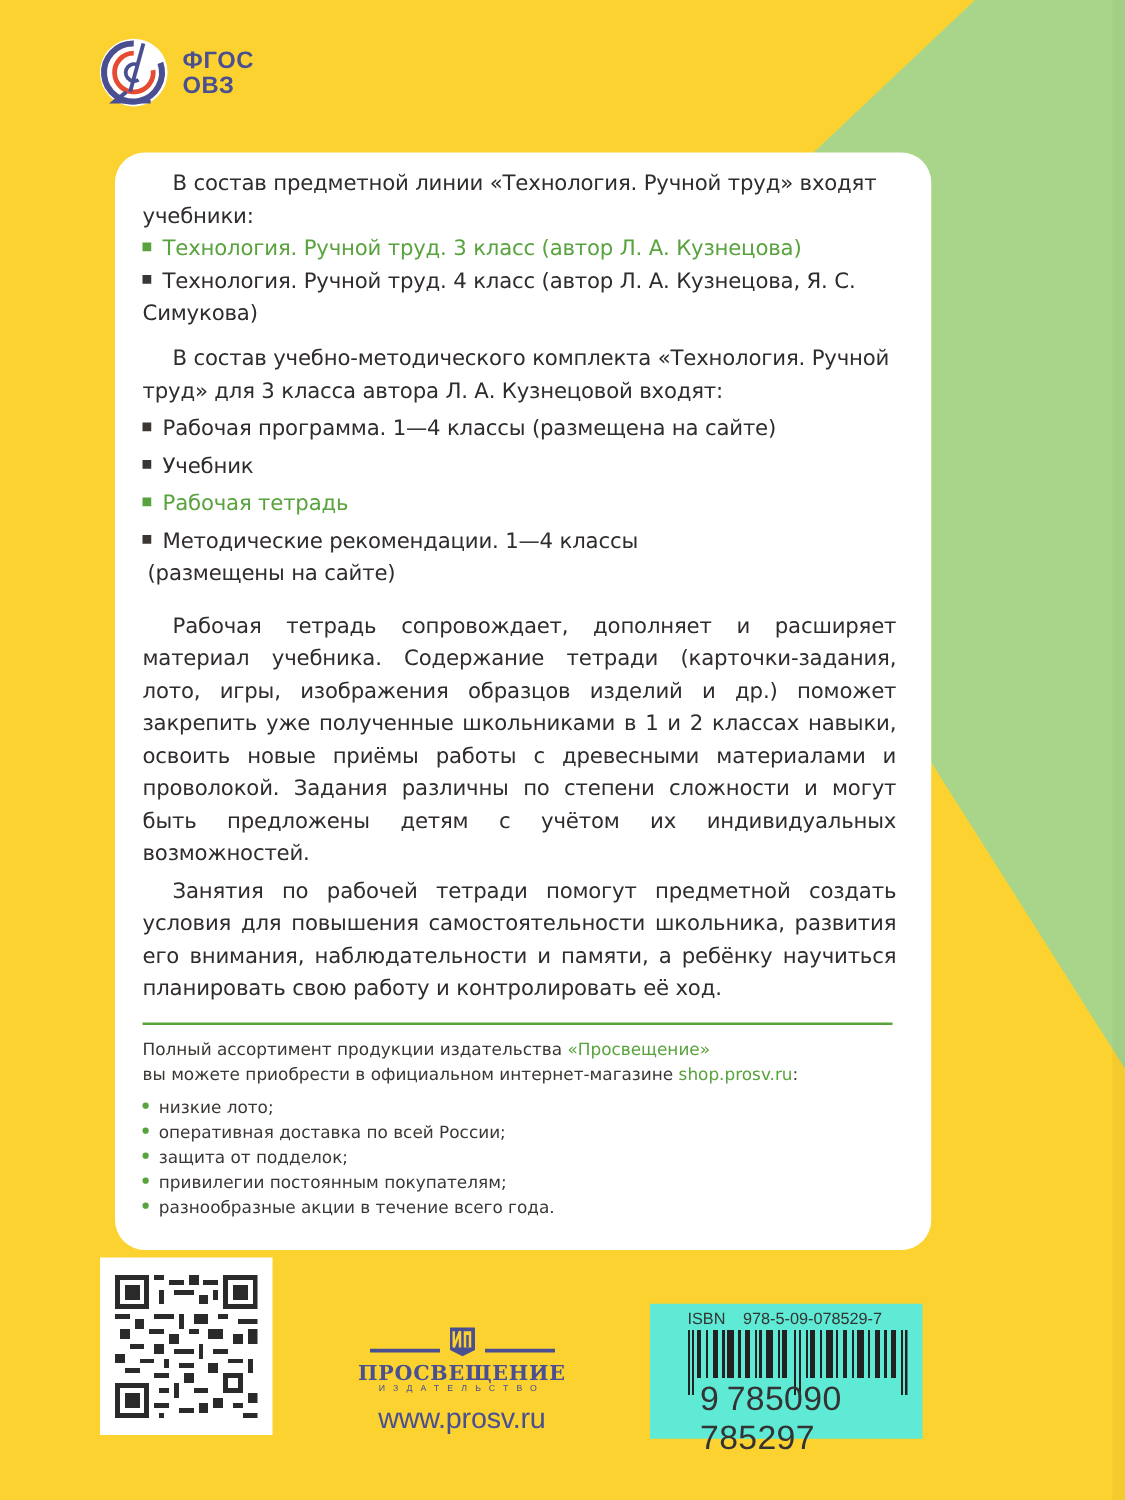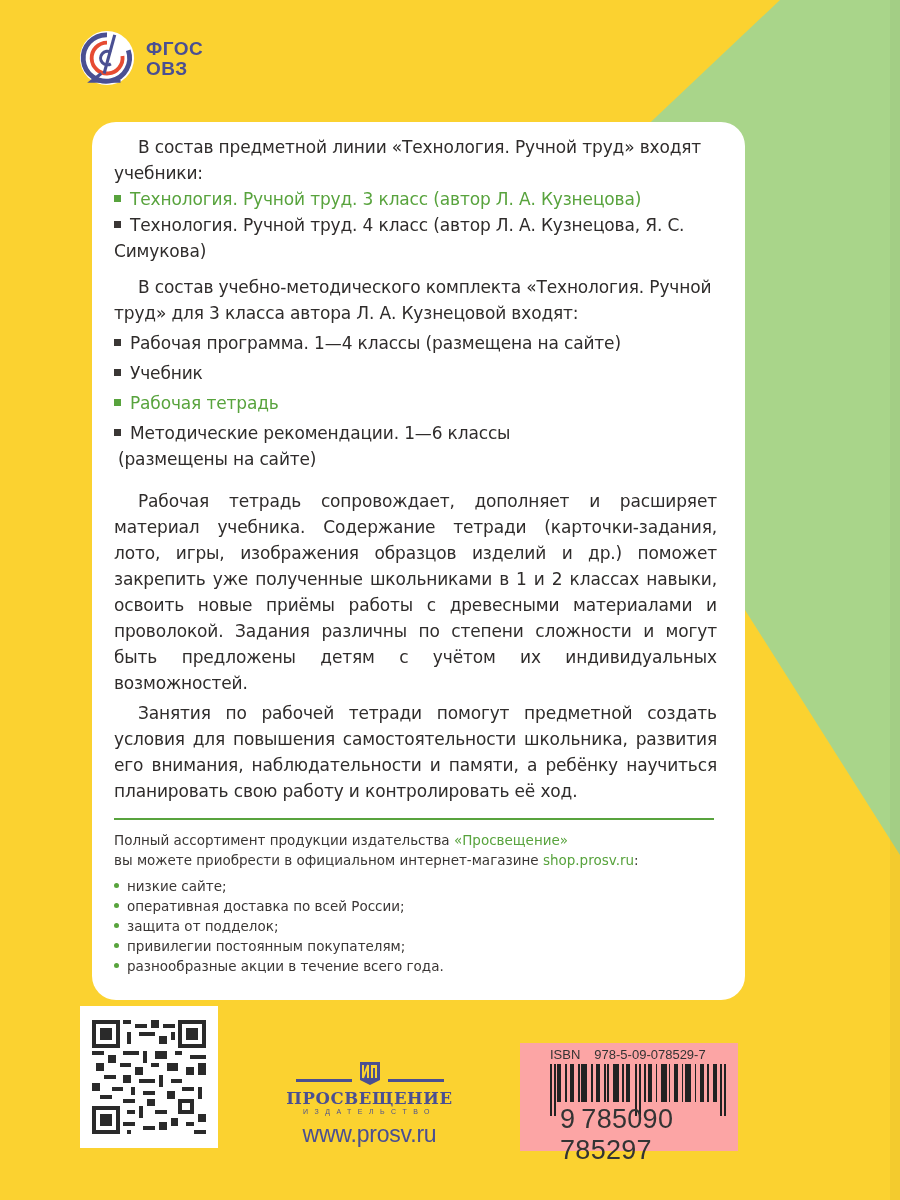--- a/index.html
+++ b/index.html
@@ -80,21 +80,21 @@
     .pub-sub {
       font-family: "Liberation Sans", sans-serif; color: #4a4f92;
       font-size: 7px; letter-spacing: 6.5px; margin-top: 0px;
     }
     .pub-url {
       font-family: "Liberation Sans", sans-serif; color: #4a4f92;
       font-size: 23px; margin-top: 6px; letter-spacing: -0.2px;
     }
     .isbn-box {
       position: absolute; left: 520px; top: 1043px; width: 218px; height: 108px;
-      background: #fca5a5; padding: 4px 24px 0 16px;
+      background: #5eead4; padding: 4px 24px 0 16px;
     }
     .isbn-line {
       font-family: "Liberation Sans", sans-serif; font-size: 13px; color: #333;
       padding-left: 14px; display: flex; gap: 14px;
     }
     .barcode { position: relative; height: 70px; margin-top: 2px; }
     .barcode svg { position: absolute; left: 14px; top: 0; width: 176px; height: 52px; }
     .barcode-num {
       position: absolute; left: 0; top: 40px; width: 200px;
       font-family: "Liberation Sans", sans-serif; font-size: 27px; color: #333;
@@ -134,39 +134,39 @@
       <li><span class="sq"></span><span>Технология. Ручной труд. 4 класс (автор Л. А. Кузнецова, Я. С. Симукова)</span></li>
     </ul>
   </div>
 
   <div class="sec2">
     <p class="txt para">В состав учебно-методического комплекта «Технология. Ручной труд» для 3 класса автора Л. А. Кузнецовой входят:</p>
     <ul class="list list2 txt">
       <li><span class="sq"></span><span>Рабочая программа. 1—4 классы (размещена на сайте)</span></li>
       <li><span class="sq"></span><span>Учебник</span></li>
       <li class="green"><span class="sq"></span><span>Рабочая тетрадь</span></li>
-      <li><span class="sq"></span><span>Методические рекомендации. 1—6 классы</span><br><span class="wrap-indent">(размещены на сайте)</span></li>
+      <li><span class="sq"></span><span>Методические рекомендации. 1—4 классы</span><br><span class="wrap-indent">(размещены на сайте)</span></li>
     </ul>
   </div>
 
   <p class="txt para justify sec3">Рабочая тетрадь сопровождает, дополняет и расширяет материал учебника. Содержание тетради (карточки-задания, лото, игры, изображения образцов изделий и др.) поможет закрепить уже полученные школьниками в 1 и 2 классах навыки, освоить новые приёмы работы с древесными материалами и проволокой. Задания различны по степени сложности и могут быть предложены детям с учётом их индивидуальных возможностей.</p>
   <p class="txt para justify sec4">Занятия по рабочей тетради помогут предметной создать условия для повышения самостоятельности школьника, развития его внимания, наблюдательности и памяти, а ребёнку научиться планировать свою работу и контролировать её ход.</p>
 
   <div class="divider"></div>
 
   <div class="shop">
     <div>
       <span>Полный ассортимент продукции издательства </span><span class="green-txt">«Просвещение»</span>
     </div>
     <div>
       <span>вы можете приобрести в официальном интернет-магазине </span><span class="green-txt">shop.prosv.ru</span><span>:</span>
     </div>
   </div>
   <ul class="bullets">
-    <li><span class="dot"></span><span>низкие сайте;</span></li>
+    <li><span class="dot"></span><span>низкие лото;</span></li>
     <li><span class="dot"></span><span>оперативная доставка по всей России;</span></li>
     <li><span class="dot"></span><span>защита от подделок;</span></li>
     <li><span class="dot"></span><span>привилегии постоянным покупателям;</span></li>
     <li><span class="dot"></span><span>разнообразные акции в течение всего года.</span></li>
   </ul>
 </div>
 
 <div class="qr">
   <svg viewBox="0 0 29 29" shape-rendering="crispEdges">
     <rect width="29" height="29" fill="#fff"></rect>

